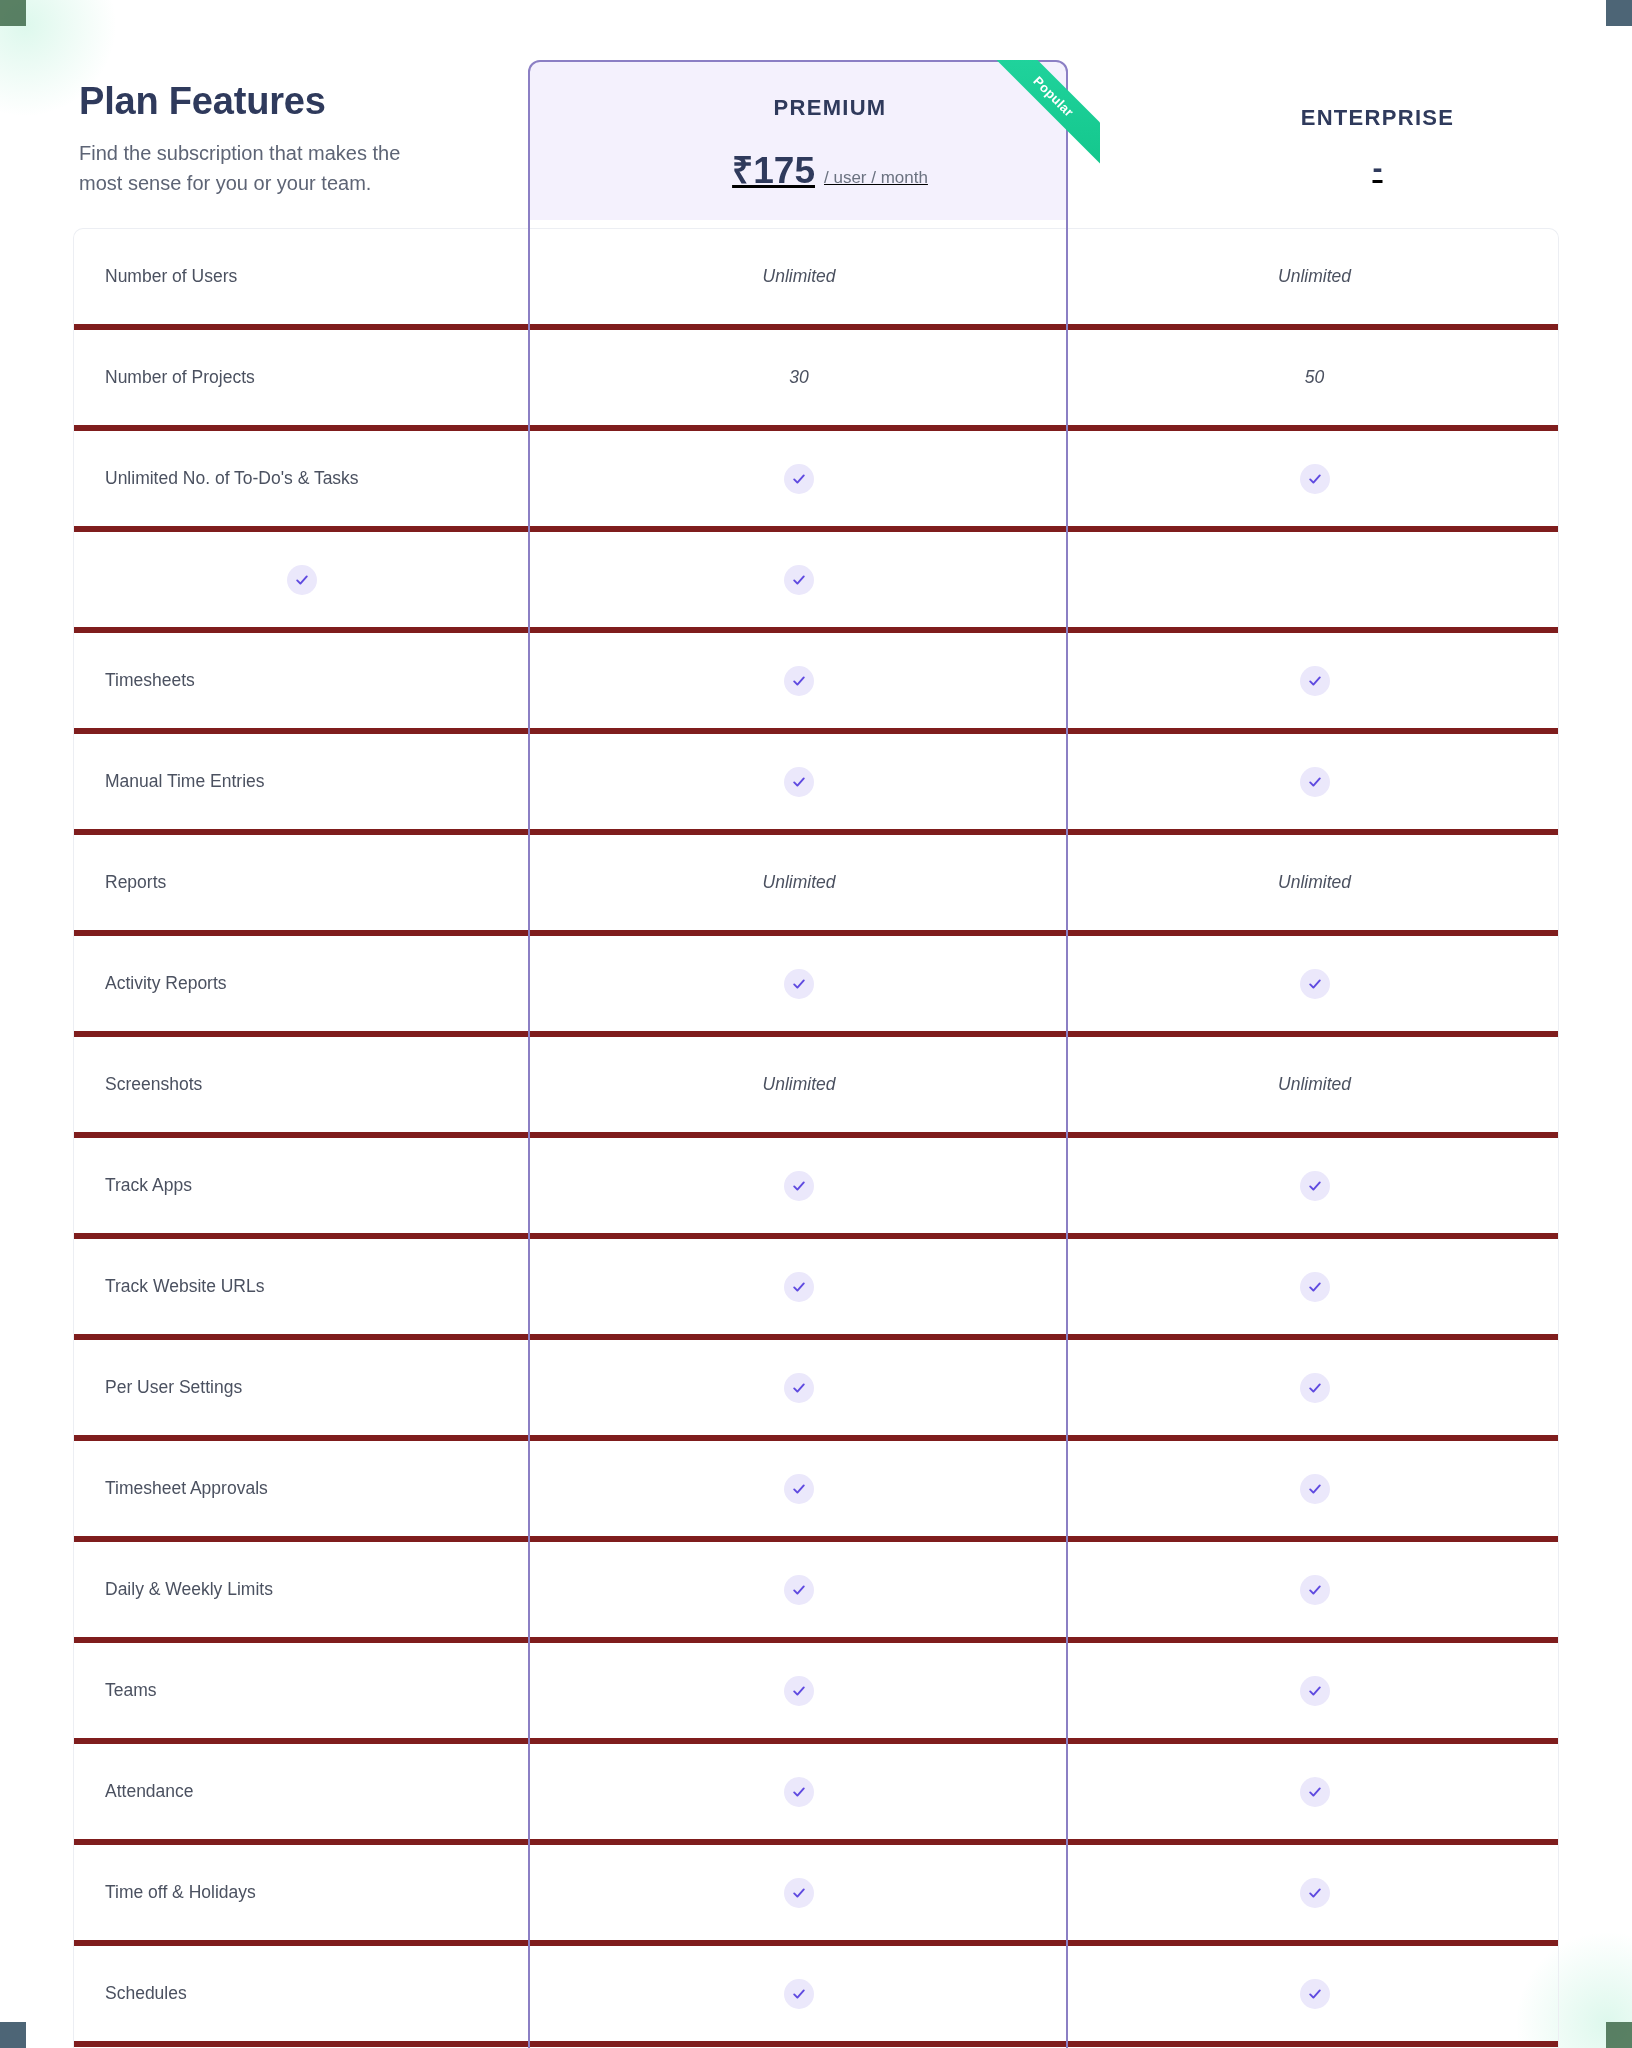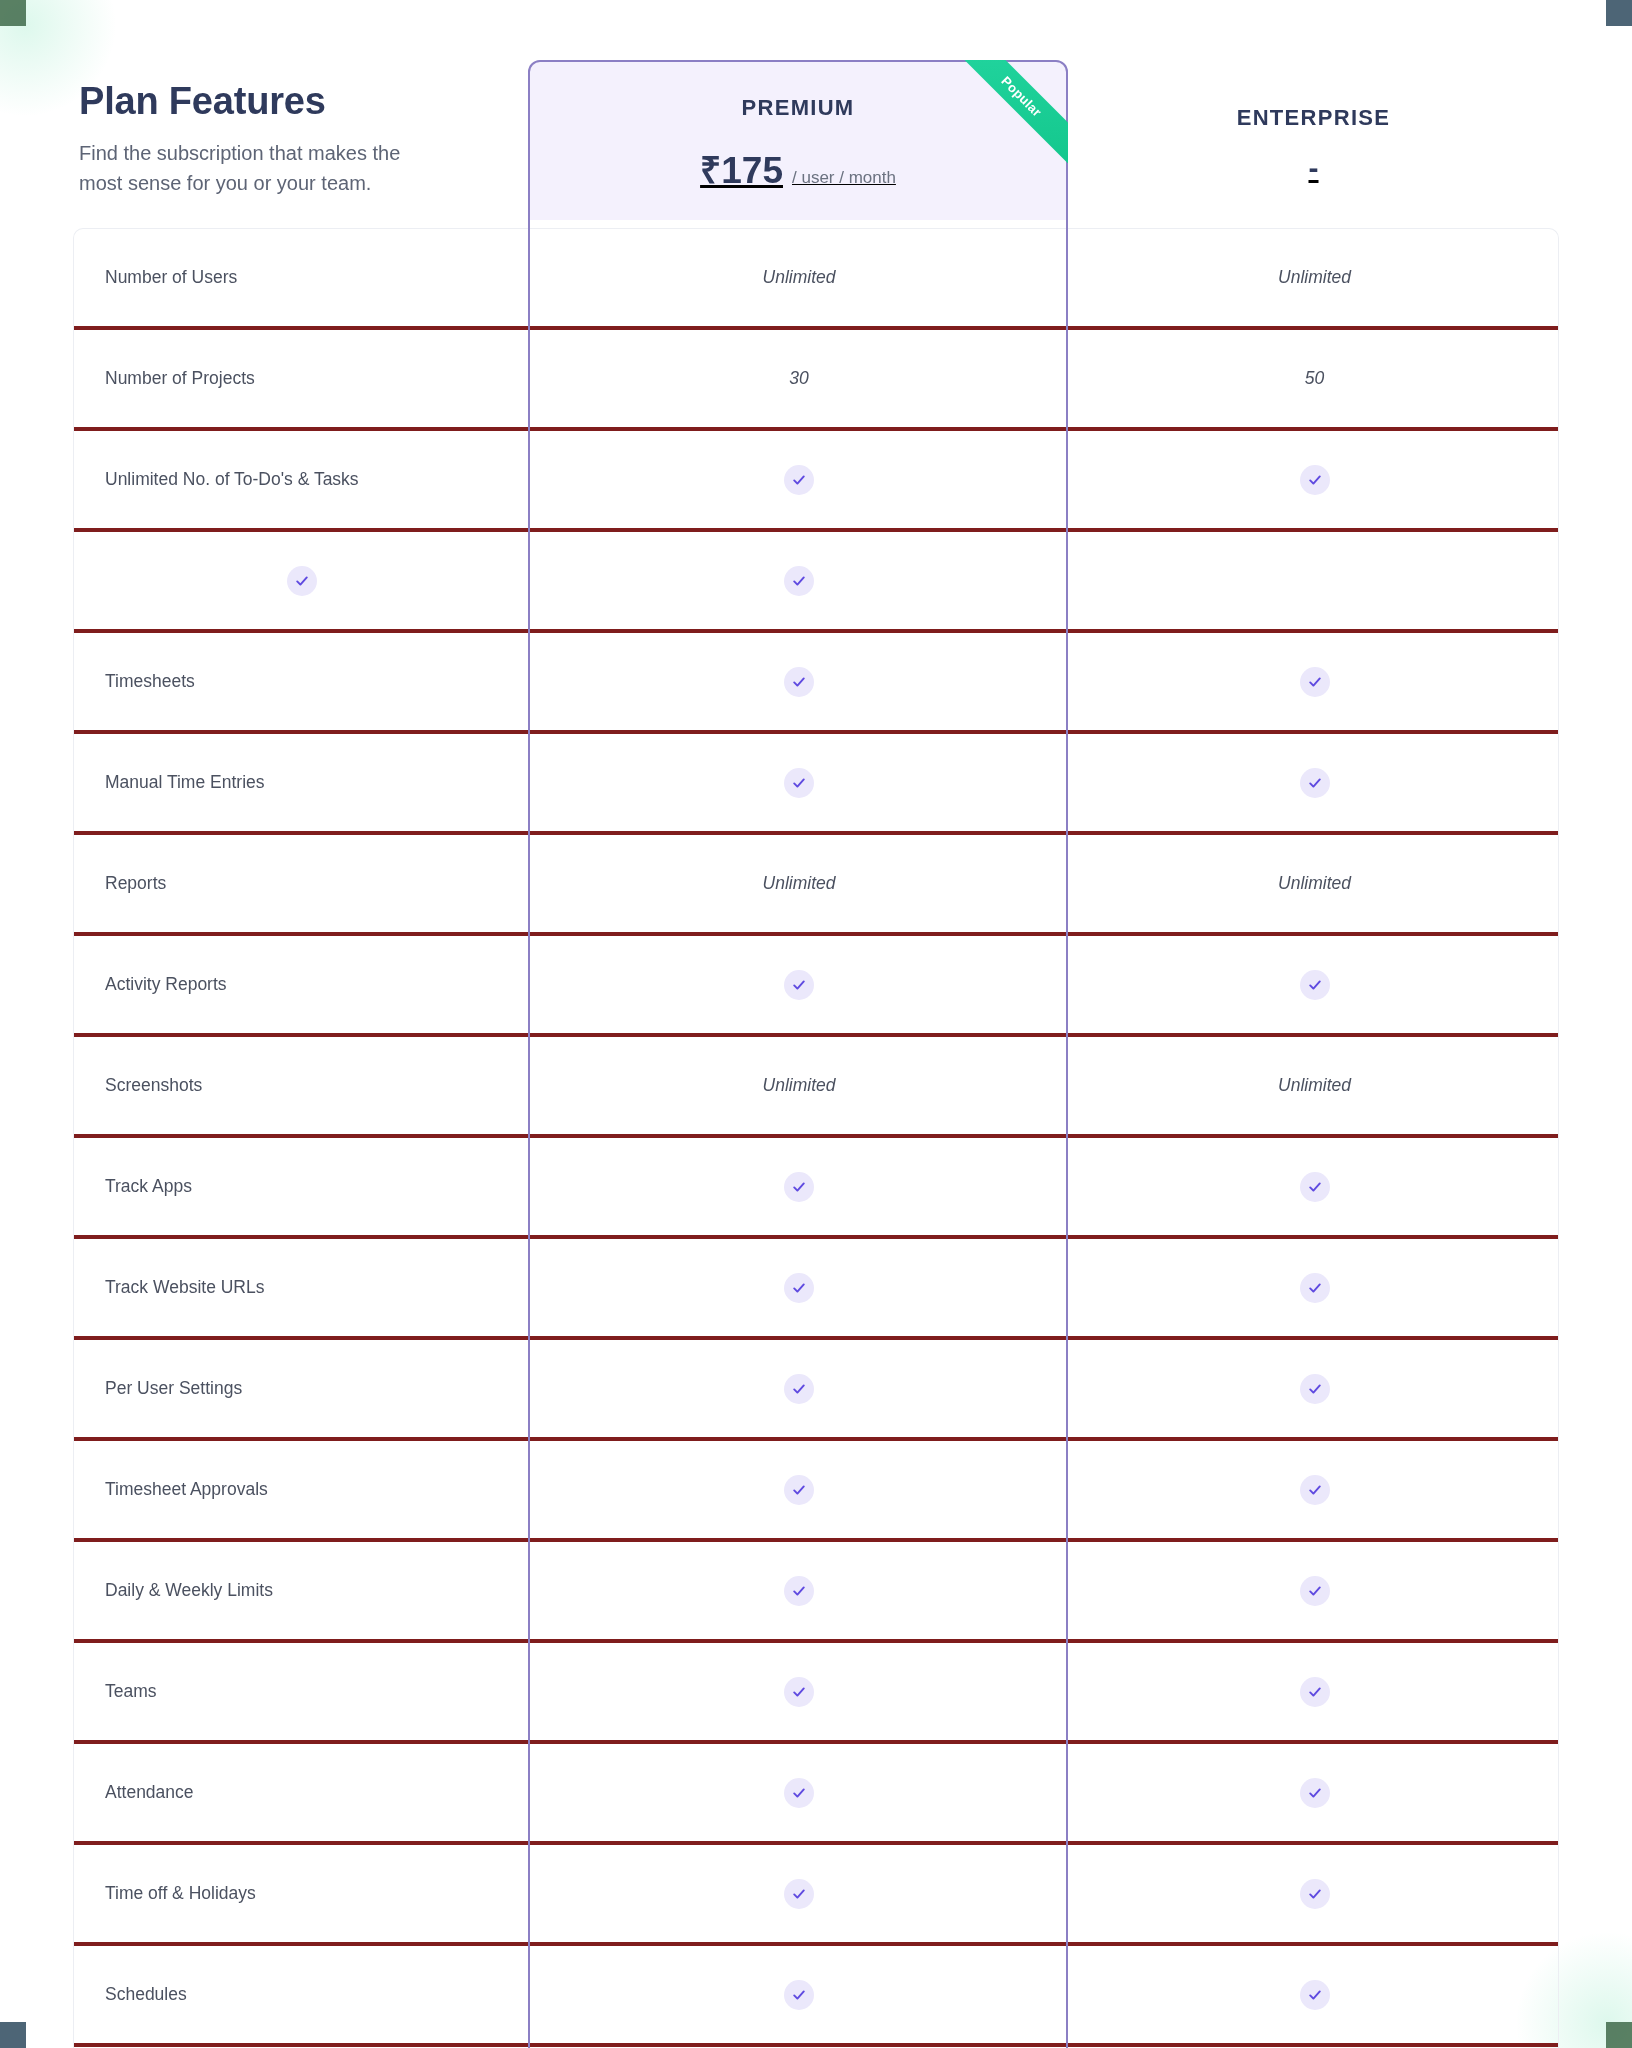--- a/index.html
+++ b/index.html
@@ -46,20 +46,21 @@
     position: absolute;
     left: 73px;
     top: 60px;
     width: 1486px;
   }
 
   .grid {
     position: relative;
     display: grid;
     grid-template-columns: 455px 540px 491px;
+    gap: 32px;
   }
 
   
   .head-cell { position: relative; }
 
   .intro { padding: 20px 30px 0 6px; }
   .intro h1 {
     font-size: 38px;
     font-weight: bold;
     color: #2f3a5c;
@@ -162,21 +163,21 @@
     position: relative;
     border: 1px solid #eceef3;
     border-radius: 10px 10px 0 0;
     border-bottom: none;
     z-index: 2;
     background: transparent;
   }
   .row {
     display: grid;
     grid-template-columns: 455px 540px 491px;
-    border-bottom: 4px solid #7f1d1d;
+    border-bottom: 6px solid #7f1d1d;
     min-height: 101px;
   }
   .row:last-child { border-bottom: 1px solid #eceef3; }
 
   .c-feat {
     display: flex;
     align-items: center;
     padding-left: 31px;
     font-size: 17.5px;
     color: #4b5160;

